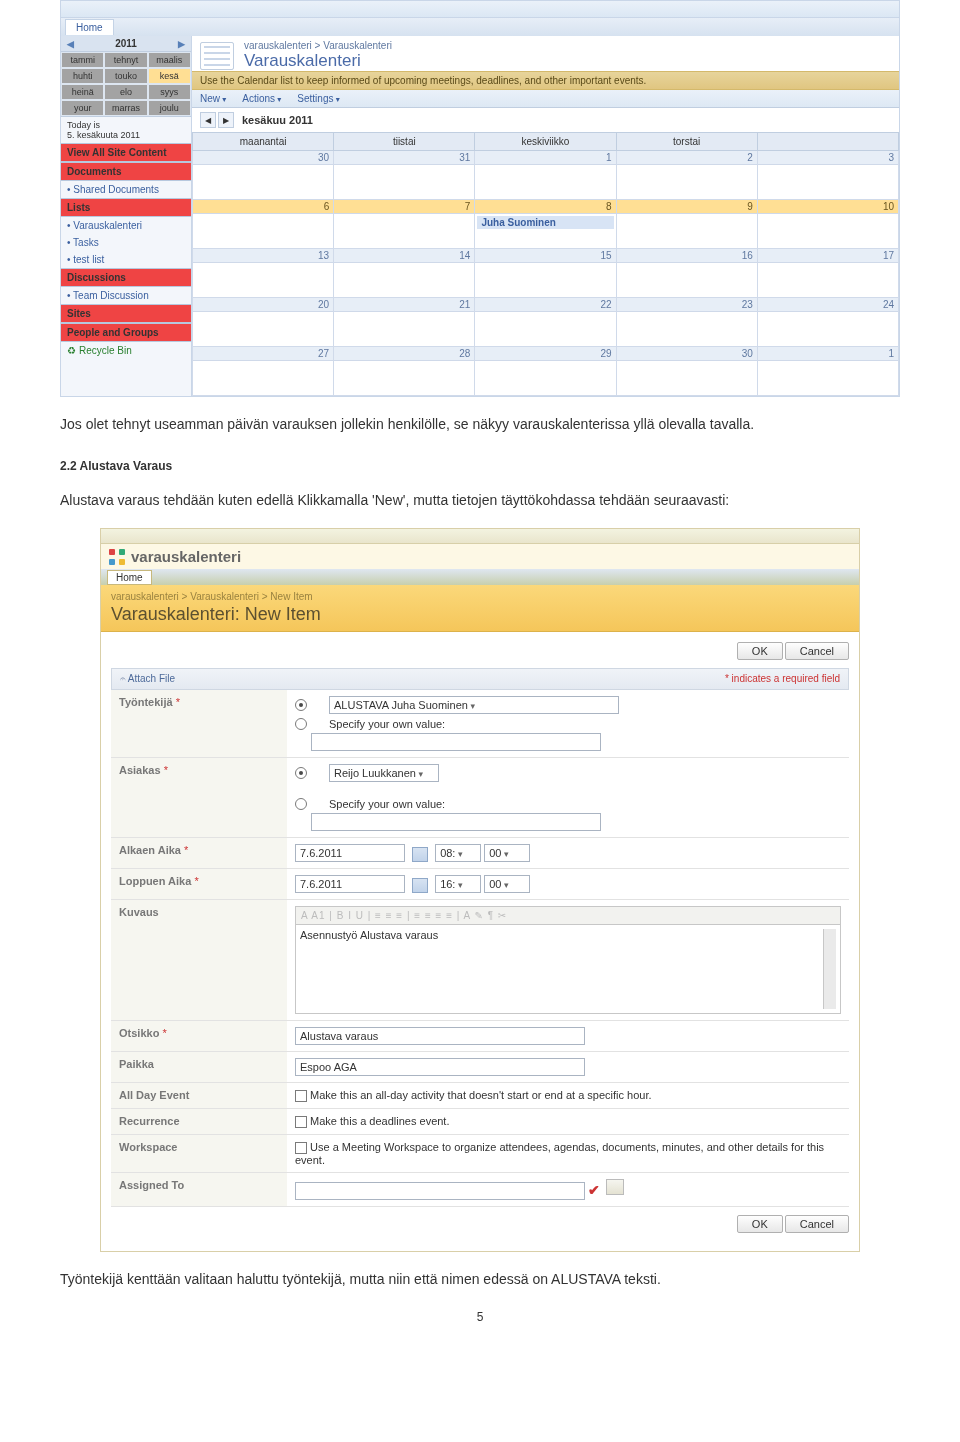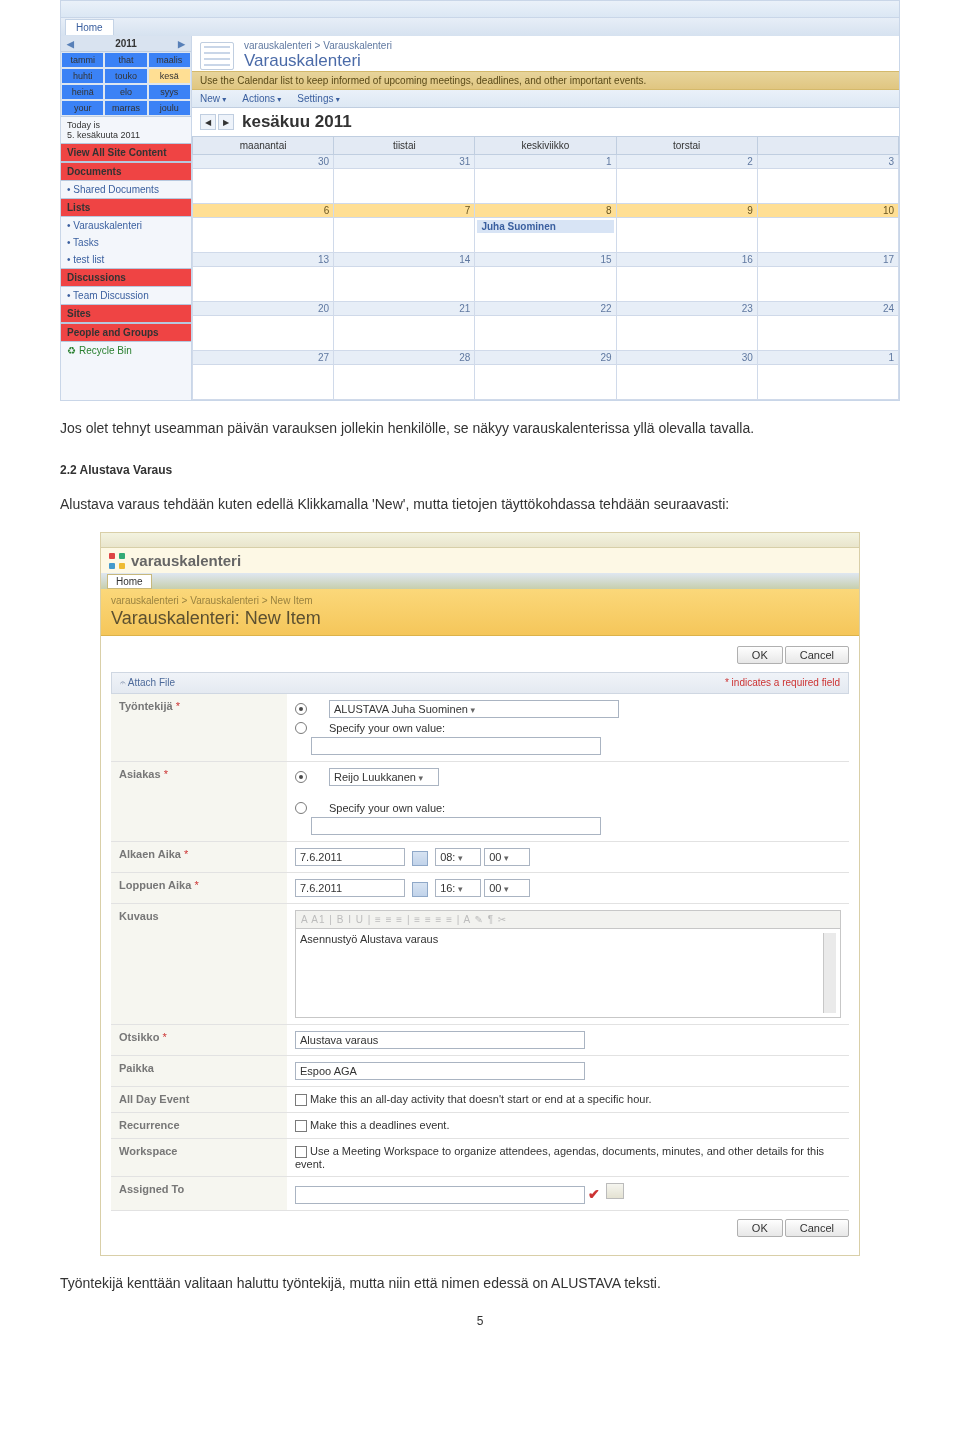--- a/index.html
+++ b/index.html
@@ -28,21 +28,21 @@
   }
   .tab-home {
     background: #fff; border: 1px solid #c4d3e6; border-bottom: none;
     padding: 2px 10px; font-size: 10px; color: #3a5f9f;
   }
   .shot-body { display: flex; }
   .sidebar { width: 130px; border-right: 1px solid #c9d6e8; background: #f3f6fb; }
   .sb-toprow { display: flex; align-items: center; justify-content: space-between;
     background: #d9e3f0; border-bottom: 1px solid #c0cee0; padding: 2px 6px; font-weight: bold; }
   .sb-arrow { color: #5880b8; font-size: 9px; cursor: default; }
-  .sb-grid { display: grid; grid-template-columns: 1fr 1fr 1fr; background: #3b82f6; }
+  .sb-grid { display: grid; grid-template-columns: 1fr 1fr 1fr; background: #a3a3a3; }
   .sb-cell { border: 1px solid #dde6f1; padding: 2px 3px; font-size: 9px; text-align: center; }
   .sb-cell.hi { background: #ffdf94; }
   .sb-today { padding: 3px 6px; font-size: 9px; border-top: 1px solid #c0cee0; }
   .sb-hdr { background: #ef4444; border-top: 1px solid #b7c8de; border-bottom: 1px solid #b7c8de;
     font-weight: bold; padding: 3px 6px; font-size: 10px; }
   .sb-item { padding: 3px 6px; font-size: 10px; color: #3a5f9f; }
   .sb-item.bullet::before { content: "• "; color: #3a5f9f; }
   .sb-recycle { color: #2a8030; padding: 3px 6px; display: flex; align-items: center; gap: 3px; }
   .main { flex: 1; }
   .bc { padding: 6px 8px 2px 8px; font-size: 10px; color: #5f78a0; }
@@ -58,21 +58,21 @@
     border-top: 1px solid #d4b96b; border-bottom: 1px solid #d4b96b;
     padding: 3px 8px; font-size: 10px; color: #5a4a18; }
   .toolbar { background: linear-gradient(#eaf1f9, #dde8f4);
     border-bottom: 1px solid #c0cee0; padding: 3px 8px; display: flex; gap: 16px; font-size: 10px; }
   .tb-item { color: #3a5f9f; }
   .tb-item::after { content: " ▾"; font-size: 8px; }
   .month-row { padding: 4px 8px; display: flex; align-items: center; gap: 8px; }
   .arrows { display: flex; gap: 2px; }
   .abtn { width: 14px; height: 14px; border: 1px solid #c0cee0; background: #eef3fa;
     display: flex; align-items: center; justify-content: center; font-size: 8px; }
-  .mtitle { font-weight: bold; font-size: 17px; }
+  .mtitle { font-weight: bold; font-size: 11px; }
 
   table.cal { border-collapse: collapse; width: 100%; table-layout: fixed; }
   .cal th { background: #e3eaf4; border: 1px solid #c0cee0; font-weight: normal;
     padding: 3px 6px; font-size: 10px; text-align: center; }
   .cal td { border: 1px solid #d0daea; height: 48px; vertical-align: top; padding: 0; }
   .num { background: #e7eef7; border-bottom: 1px solid #cfd9e9; font-size: 10px;
     padding: 1px 4px; text-align: right; color: #5f78a0; }
   .num.hi { background: #ffdf94; color: #6a5620; }
   .event { margin: 2px; padding: 1px 4px; background: #d8e4f5; color: #3a5f9f; font-size: 10px; font-weight: bold; }
 
@@ -139,21 +139,21 @@
     <div class="shot-body">
 
       <div class="sidebar">
         <div class="sb-toprow">
           <span class="sb-arrow">◀</span>
           <span>2011</span>
           <span class="sb-arrow">▶</span>
         </div>
         <div class="sb-grid" id="sb-months">
             <div class="sb-cell">tammi</div>
-            <div class="sb-cell">that</div>
+            <div class="sb-cell">tehnyt</div>
             <div class="sb-cell">maalis</div>
             <div class="sb-cell">huhti</div>
             <div class="sb-cell">touko</div>
             <div class="sb-cell hi">kesä</div>
             <div class="sb-cell">heinä</div>
             <div class="sb-cell">elo</div>
             <div class="sb-cell">syys</div>
             <div class="sb-cell">your</div>
             <div class="sb-cell">marras</div>
             <div class="sb-cell">joulu</div>

